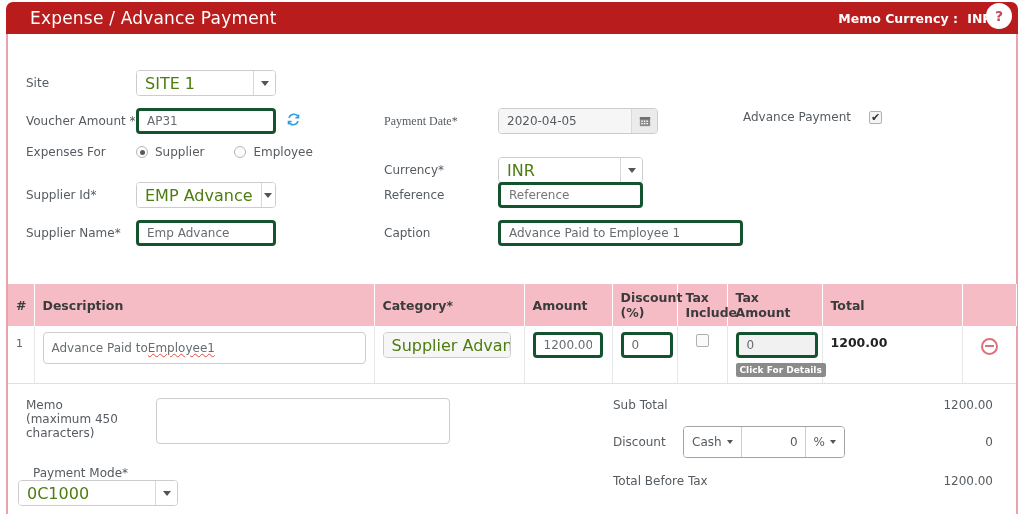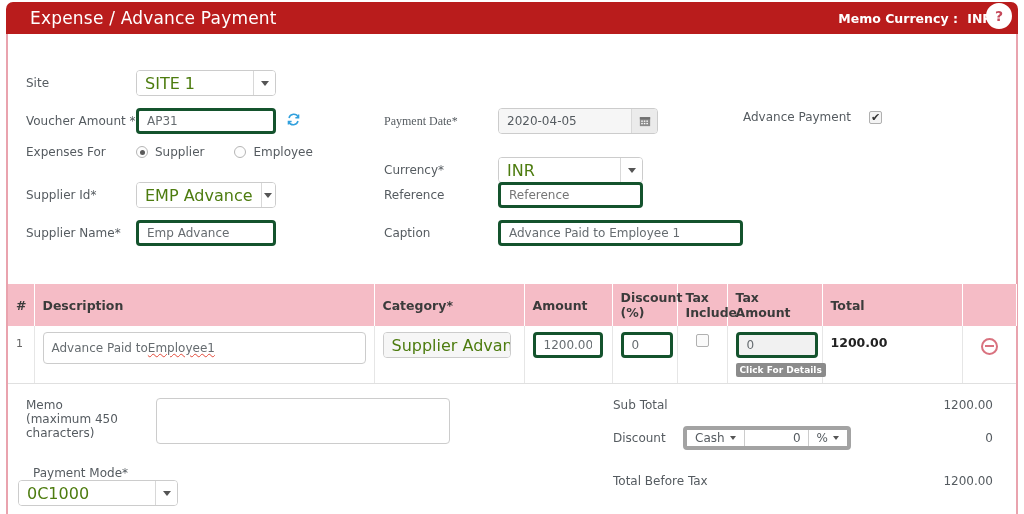--- a/index.html
+++ b/index.html
@@ -235,21 +235,21 @@
     border: 1px solid #ccc; border-radius: 4px;
     resize: none; outline: none;
     font-family: "DejaVu Sans", "Liberation Sans", sans-serif;
     font-size: 12px; color: #666;
     padding: 5px 7px;
   }
   .totrow { position: absolute; display: flex; align-items: center; }
   .tot-lbl { font-size: 12px; color: #555b60; }
   .tot-val { font-size: 12px; color: #555b60; position: absolute; right: 0; text-align: right; }
 
-  .btngroup { display: inline-flex; height: 24px; border-radius: 4px; overflow: hidden; border: 4px solid #a3a3a3; }
+  .btngroup { display: inline-flex; height: 32px; border-radius: 4px; overflow: hidden; border: 1px solid #a3a3a3; }
   .btngroup .seg {
     display: flex; align-items: center; gap: 5px;
     padding: 0 8px; font-size: 12px; color: #555b60; background: #fff;
   }
   .btngroup .seg + .seg { border-left: 1px solid #ccc; }
   .btngroup .numseg {
     width: 64px; justify-content: flex-end; padding-right: 7px;
   }
   .caret-sm {
     width: 0; height: 0;

